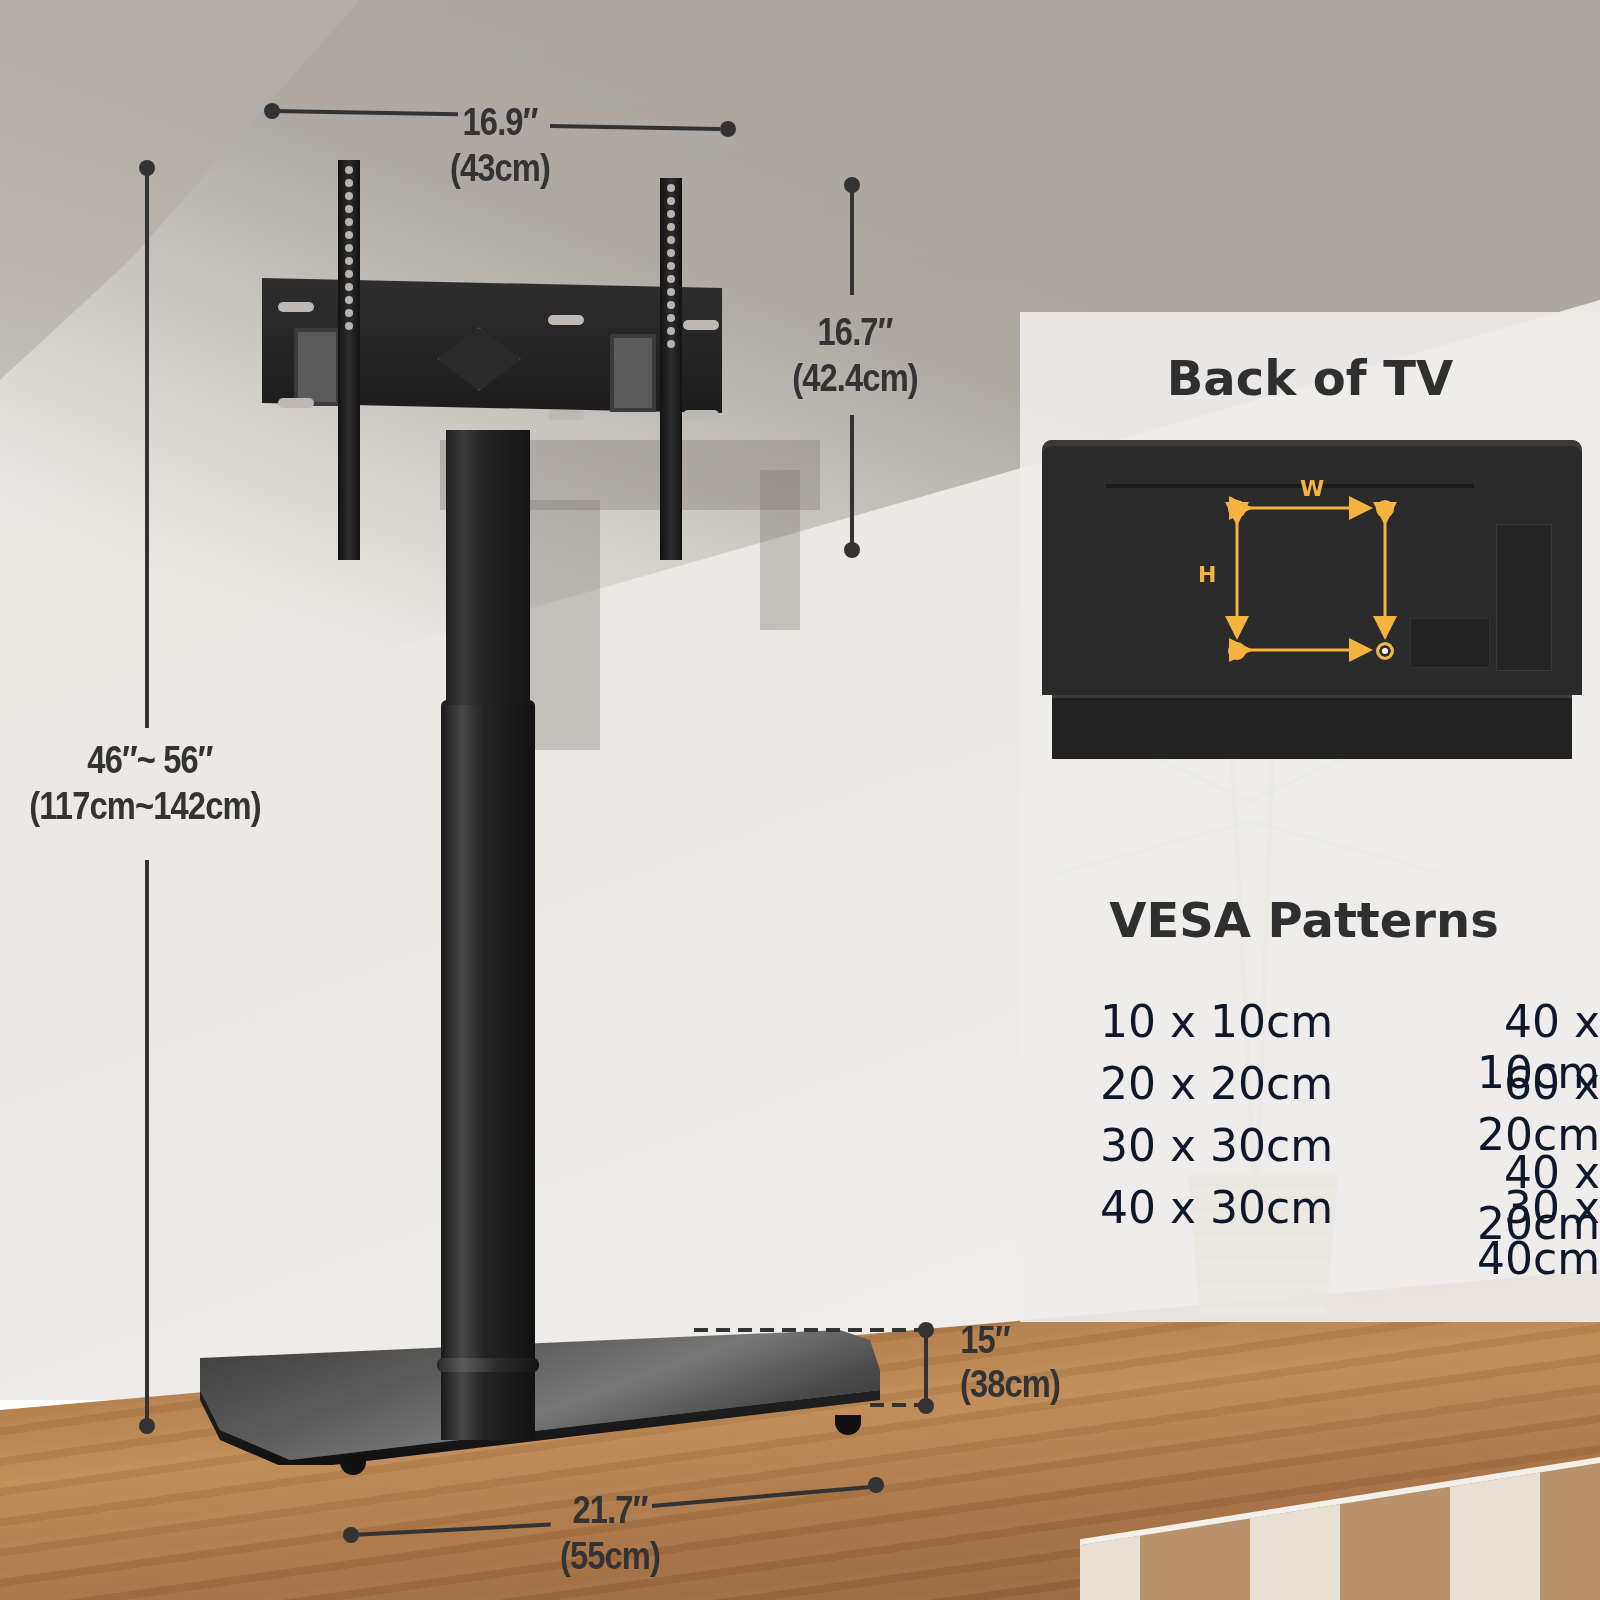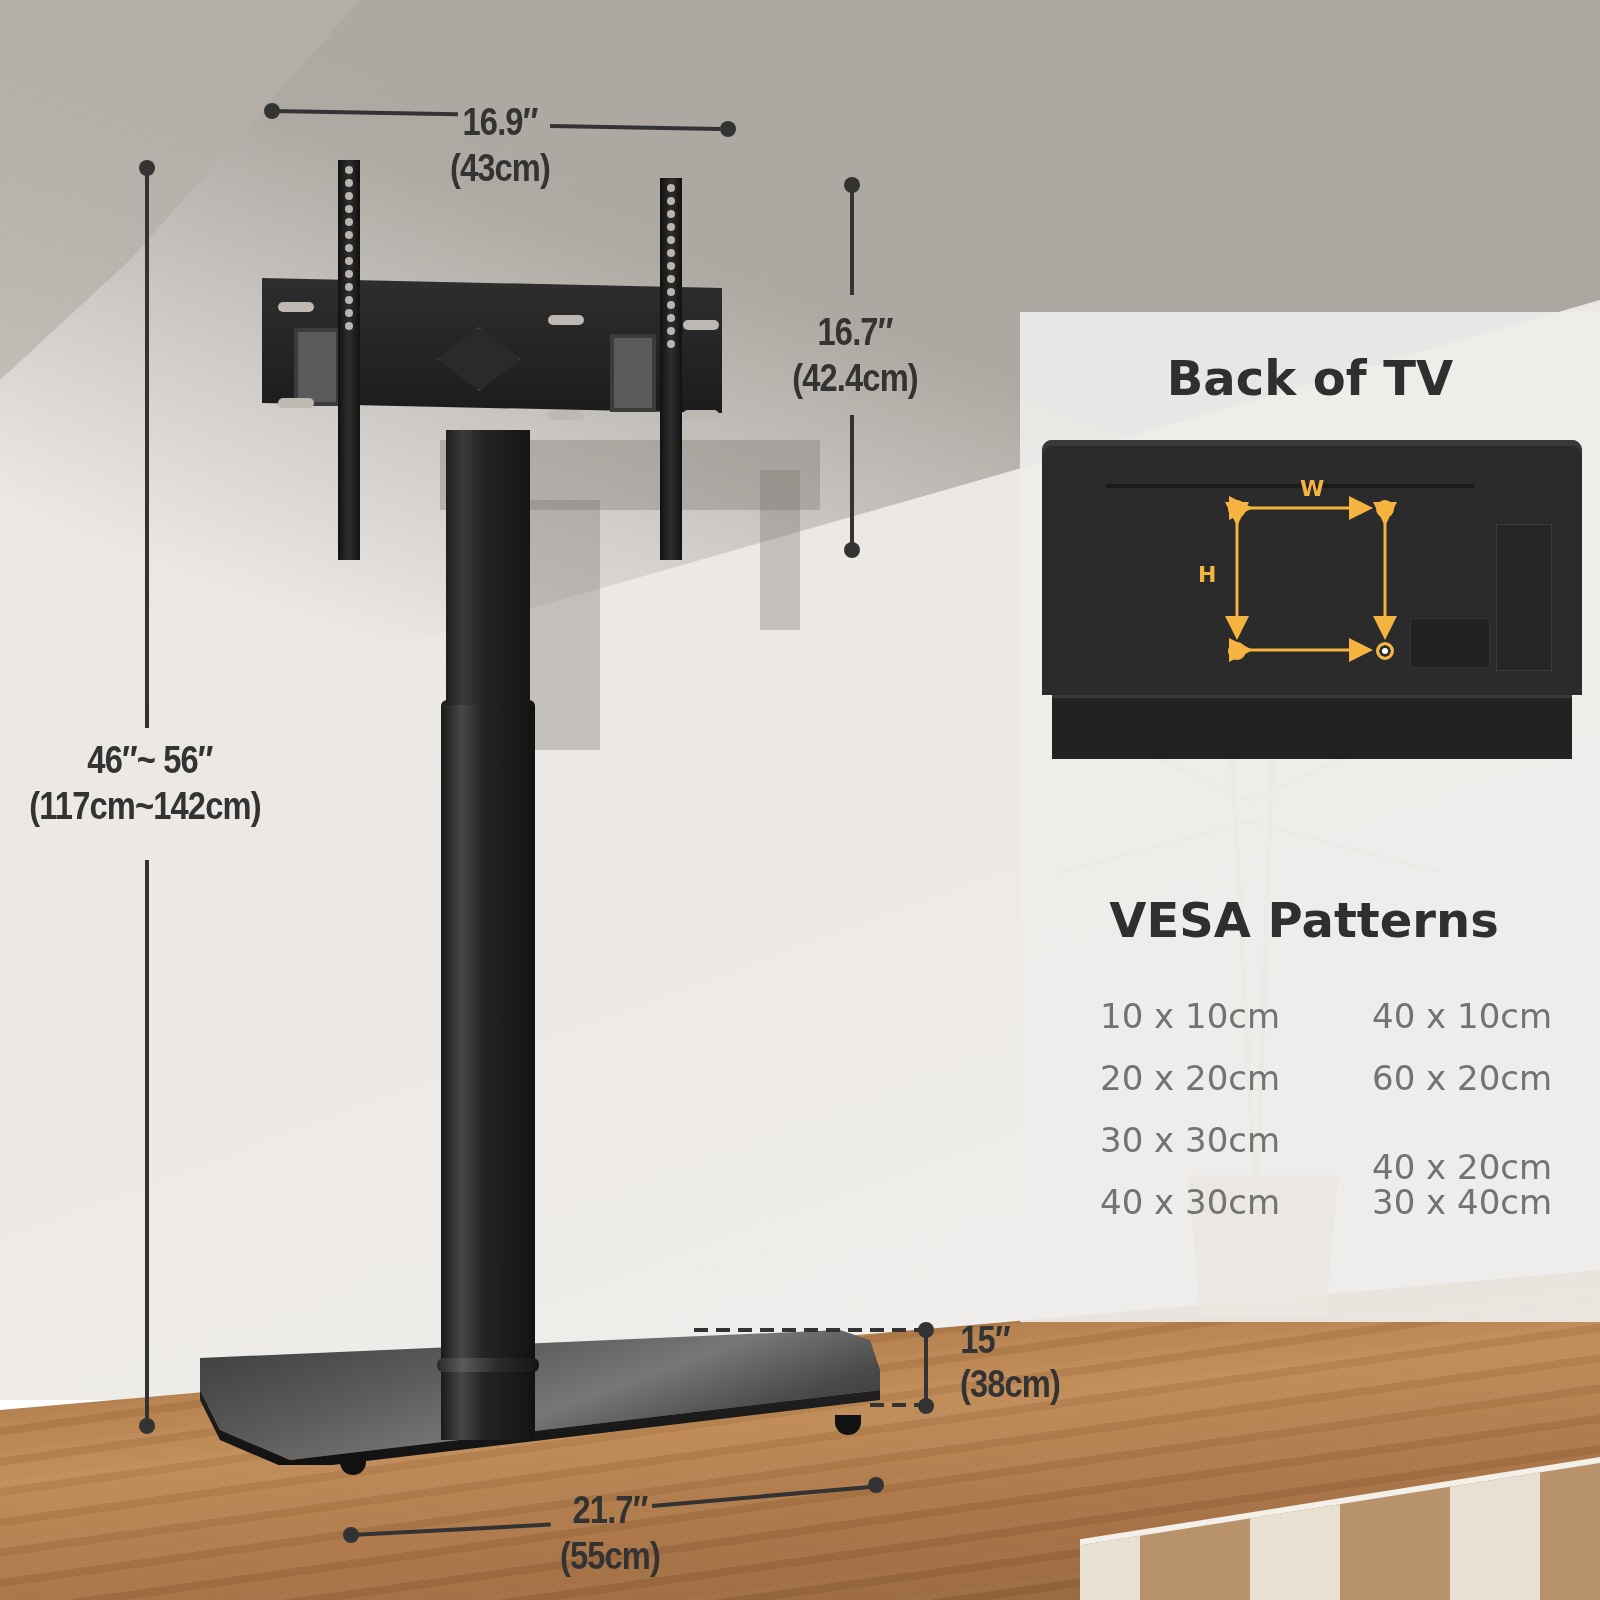--- a/index.html
+++ b/index.html
@@ -70,21 +70,21 @@
   .tv-body { position:absolute; left:0; top:0; width:540px; height:255px; background:#2b2b2b;
              border-radius:10px 10px 0 0; box-shadow: inset 0 6px 0 #3a3a3a; }
   .tv-bottom { position:absolute; left:10px; top:255px; width:520px; height:61px; background:#222;
              border-top:3px solid #3a3a3a; }
   .tv-groove { position:absolute; left:64px; top:44px; width:368px; height:4px; background:#1a1a1a; }
   .tv-panel { position:absolute; left:454px; top:84px; width:54px; height:145px; border:1px solid #3b3b3b; background:#262626; }
   .tv-ports { position:absolute; left:368px; top:178px; width:78px; height:48px; background:#222; border:1px solid #333; }
   .hole { position:absolute; width:12px; height:12px; border-radius:50%; border:3px solid #f5b340; background:#fff;
           box-shadow: inset 0 0 0 3px #2b2b2b; }
   .vesa-label { position:absolute; color:#f5b340; font-weight:700; font-size:22px; font-family:"DejaVu Sans", sans-serif; }
-  .vesa-item { position:absolute; color:#737373; font-family:"DejaVu Sans", sans-serif; font-size:34px;text-align:right; }
+  .vesa-item { position:absolute; color:#0f172a; font-family:"DejaVu Sans", sans-serif; font-size:44px;text-align:right; }
 
   
   .plant-stem { position:absolute; width:5px; background:#d8c59f; }
   .pot { position:absolute; left:1188px; top:1175px; width:150px; height:140px;
          background: repeating-linear-gradient(0deg,#cfb385 0 8px,#b8965f 8px 12px);
          clip-path: polygon(0 0,100% 0,92% 100%,8% 100%); opacity:.85; }
   .leaf { position:absolute; height:3px; background: rgba(130,160,110,0.45); border-radius:2px; transform-origin:0 50%; }
 </style>
 </head>
 <body>

